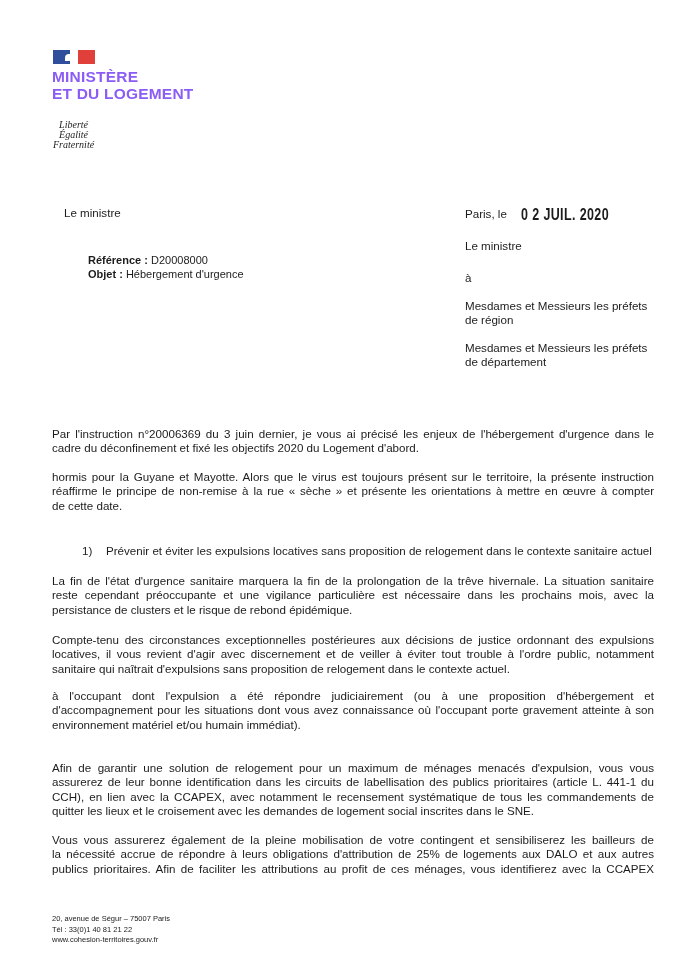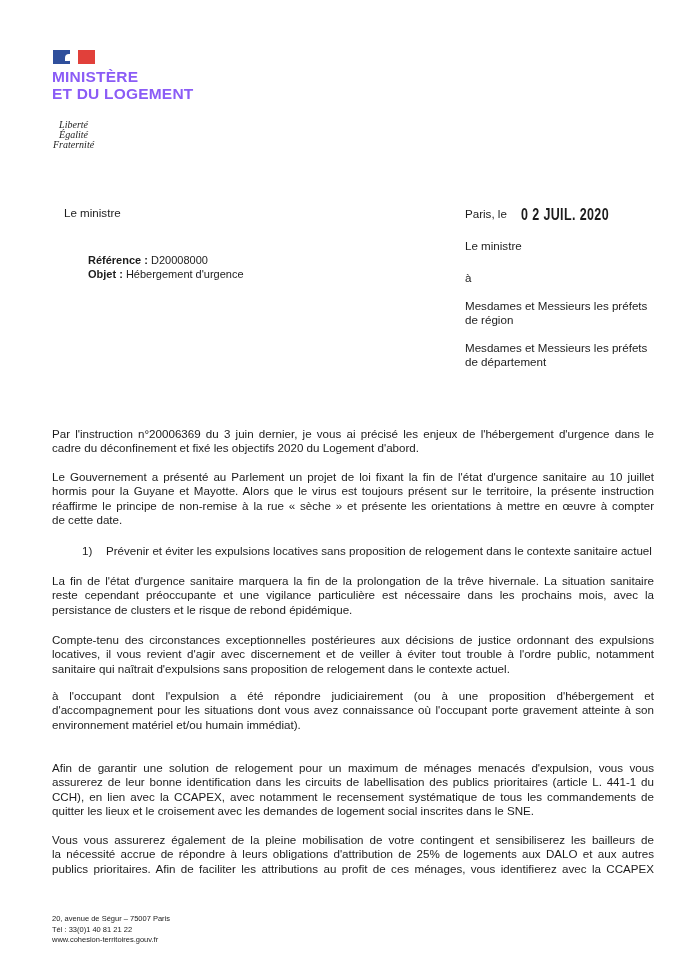--- a/index.html
+++ b/index.html
@@ -80,21 +80,20 @@
   <div>Mesdames et Messieurs les préfets</div>
   <div>de département</div>
 </div>
 
 <div class="abs para" style="top:427px">
   <span class="ln j">Par l'instruction n°20006369 du 3 juin dernier, je vous ai précisé les enjeux de l'hébergement d'urgence dans le</span>
   <span class="ln">cadre du déconfinement et fixé les objectifs 2020 du Logement d'abord.</span>
 </div>
 
 <div class="abs para" style="top:470px">
-  <span class="ln j">Le Gouvernement a présenté au Parlement un projet de loi fixant la fin de l'état d'urgence sanitaire au 10 juillet</span>
   <span class="ln j">hormis pour la Guyane et Mayotte. Alors que le virus est toujours présent sur le territoire, la présente instruction</span>
   <span class="ln j">réaffirme le principe de non-remise à la rue « sèche » et présente les orientations à mettre en œuvre à compter</span>
   <span class="ln">de cette date.</span>
 </div>
 
 <div class="abs heading">
   <span class="num">1)</span><span>Prévenir et éviter les expulsions locatives sans proposition de relogement dans le contexte sanitaire actuel</span>
 </div>
 
 <div class="abs para" style="top:574px">

